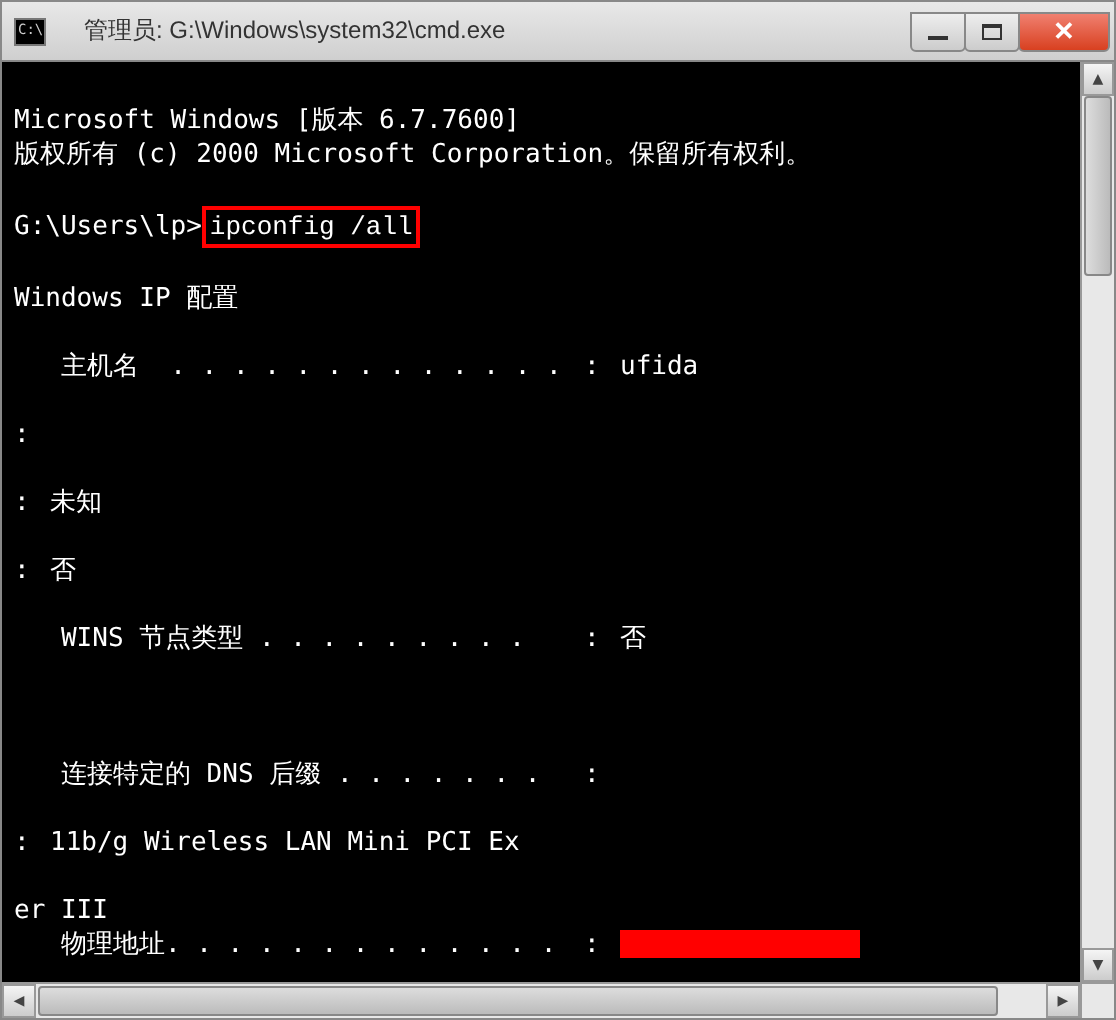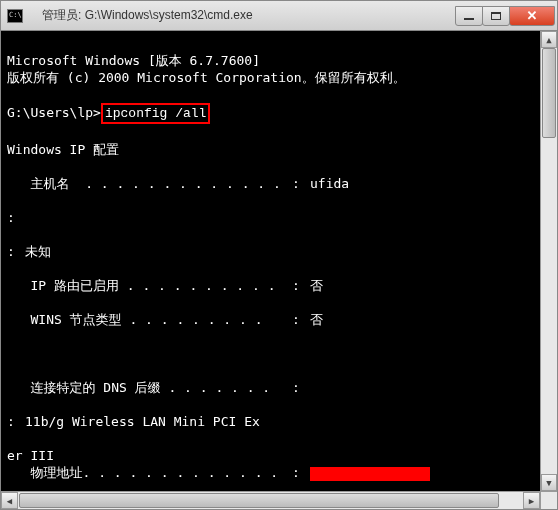--- a/index.html
+++ b/index.html
@@ -95,21 +95,21 @@
 <span>Microsoft Windows [版本 6.7.7600]</span>
 <span>版权所有 (c) 2000 Microsoft Corporation。保留所有权利。</span>
 
 <span>G:\Users\lp&gt;</span><span class="hl-red-box"><span>ipconfig /all</span></span>
 
 <span>Windows IP 配置</span>
 
 <span class="row"><span class="label">   主机名  . . . . . . . . . . . . . </span><span class="sep">: </span><span class="val">ufida</span></span>
 <span class="row"><span class="sep">: </span><span class="val"></span></span>
 <span class="row"><span class="sep">: </span><span class="val">未知</span></span>
-<span class="row"><span class="label">   IP 路由已启用 . . . . . . . . . . </span><span class="sep">: </span><span class="val">否</span></span>
+<span class="row"><span class="sep">: </span><span class="val">否</span></span>
 <span class="row"><span class="label">   WINS 节点类型 . . . . . . . . . </span><span class="sep">: </span><span class="val">否</span></span>
 
 
 <span class="row"><span class="label">   连接特定的 DNS 后缀 . . . . . . . </span><span class="sep">: </span><span class="val"></span></span>
 <span class="row"><span class="sep">: </span><span class="val">11b/g Wireless LAN Mini PCI Ex</span></span>
 <span>er III</span>
 <span class="row"><span class="label">   物理地址. . . . . . . . . . . . . </span><span class="sep">: </span><span class="val"><span class="hl-red-fill"></span></span></span>
 
 
 

